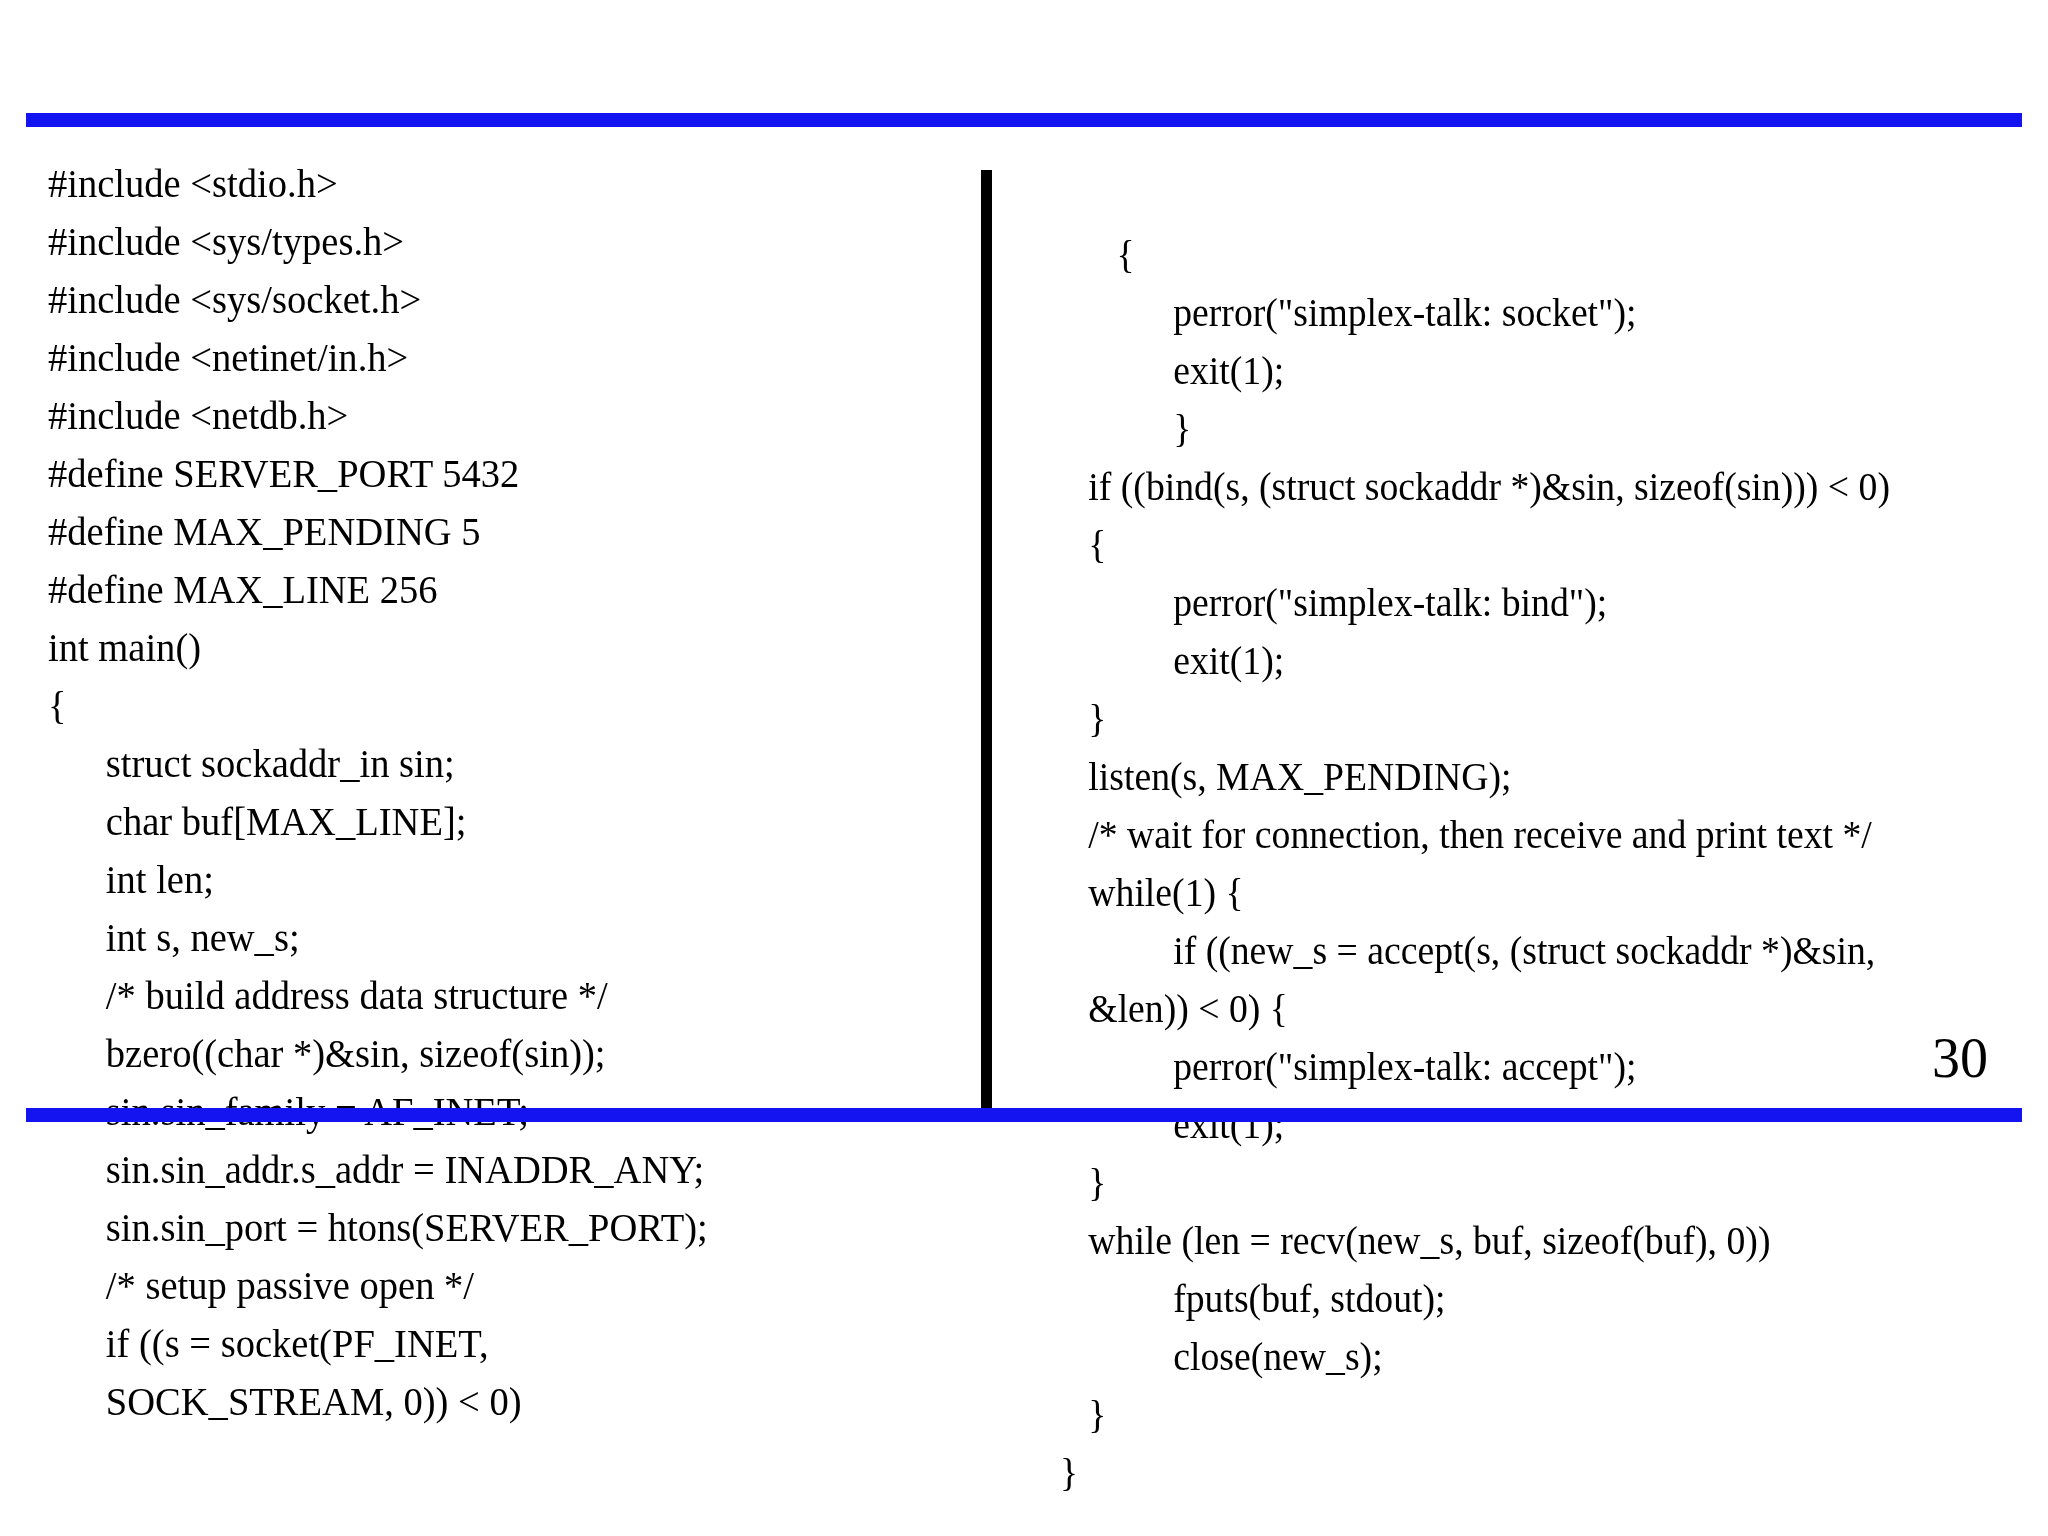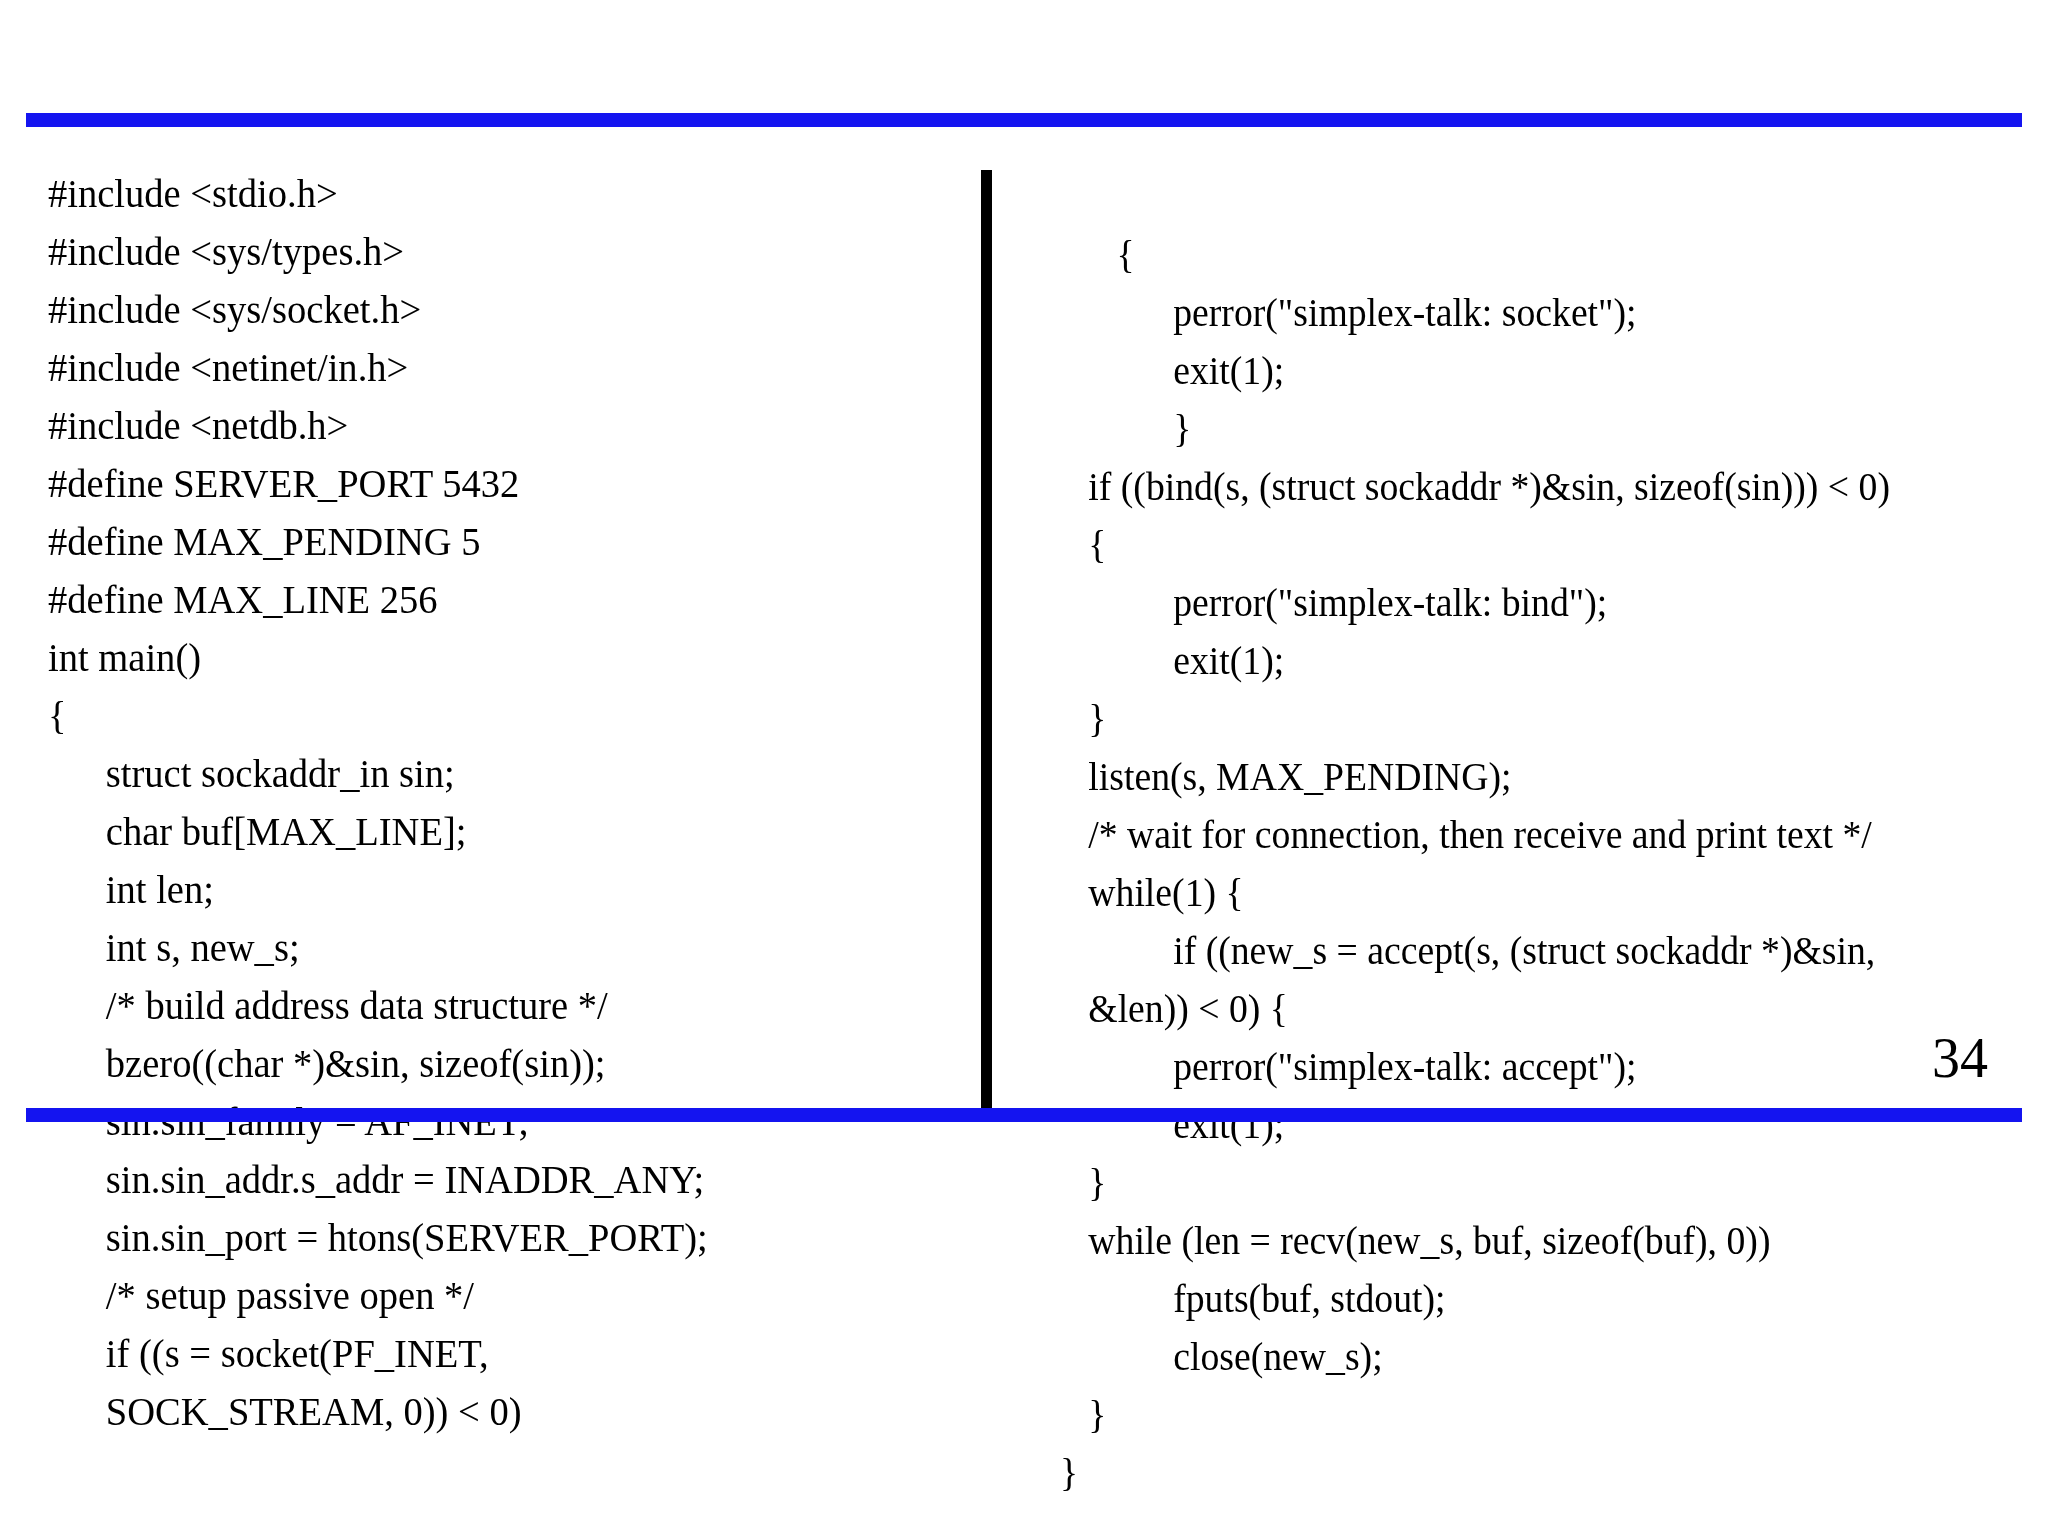--- a/index.html
+++ b/index.html
@@ -76,21 +76,21 @@
   .col {
     position: absolute;
     font-family: "Liberation Serif", "DejaVu Serif", serif;
     font-size: 41px;
     line-height: 58px;
     white-space: pre;
     color: #000000;
   }
   .col-left {
     left: 48px;
-    top: 164px;
+    top: 154px;
     width: 900px;
   }
   .col-right {
     left: 1060px;
     top: 225px;
     width: 960px;
   }
   .code-line {
     white-space: pre;
     transform: scaleX(0.94);
@@ -121,15 +121,15 @@
   <div class="rule-top" style="background: rgb(20, 20, 240);"></div>
 
   <div class="divider" style="background: rgb(0, 0, 0);"></div>
 
   <div class="col col-left" id="left-col"><div class="code-line">#include &lt;stdio.h&gt;</div><div class="code-line">#include &lt;sys/types.h&gt;</div><div class="code-line">#include &lt;sys/socket.h&gt;</div><div class="code-line">#include &lt;netinet/in.h&gt;</div><div class="code-line">#include &lt;netdb.h&gt;</div><div class="code-line">#define SERVER_PORT 5432</div><div class="code-line">#define MAX_PENDING 5</div><div class="code-line">#define MAX_LINE 256</div><div class="code-line">int main()</div><div class="code-line">{</div><div class="code-line">      struct sockaddr_in sin;</div><div class="code-line">      char buf[MAX_LINE];</div><div class="code-line">      int len;</div><div class="code-line">      int s, new_s;</div><div class="code-line">      /* build address data structure */</div><div class="code-line">      bzero((char *)&amp;sin, sizeof(sin));</div><div class="code-line">      sin.sin_family = AF_INET;</div><div class="code-line">      sin.sin_addr.s_addr = INADDR_ANY;</div><div class="code-line">      sin.sin_port = htons(SERVER_PORT);</div><div class="code-line">      /* setup passive open */</div><div class="code-line">      if ((s = socket(PF_INET,</div><div class="code-line">      SOCK_STREAM, 0)) &lt; 0)</div></div>
 
   <div class="col col-right" id="right-col"><div class="code-line">      {</div><div class="code-line">            perror("simplex-talk: socket");</div><div class="code-line">            exit(1);</div><div class="code-line">            }</div><div class="code-line">   if ((bind(s, (struct sockaddr *)&amp;sin, sizeof(sin))) &lt; 0)</div><div class="code-line">   {</div><div class="code-line">            perror("simplex-talk: bind");</div><div class="code-line">            exit(1);</div><div class="code-line">   }</div><div class="code-line">   listen(s, MAX_PENDING);</div><div class="code-line">   /* wait for connection, then receive and print text */</div><div class="code-line">   while(1) {</div><div class="code-line">            if ((new_s = accept(s, (struct sockaddr *)&amp;sin,</div><div class="code-line">   &amp;len)) &lt; 0) {</div><div class="code-line">            perror("simplex-talk: accept");</div><div class="code-line">            exit(1);</div><div class="code-line">   }</div><div class="code-line">   while (len = recv(new_s, buf, sizeof(buf), 0))</div><div class="code-line">            fputs(buf, stdout);</div><div class="code-line">            close(new_s);</div><div class="code-line">   }</div><div class="code-line">}</div></div>
 
   <div class="rule-bottom" style="background: rgb(20, 20, 240);"></div>
 
-  <div class="page-number">34</div>
+  <div class="page-number">30</div>
 
 </div>
 
 </body></html>

